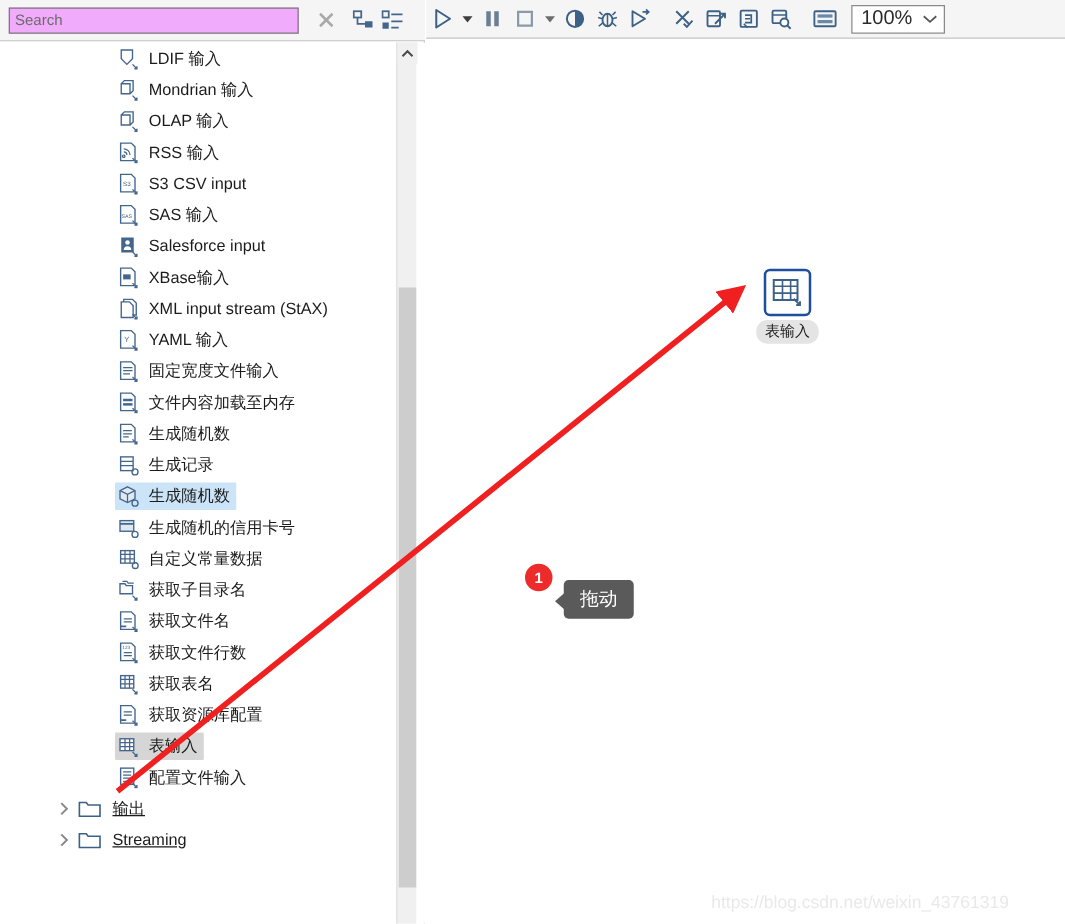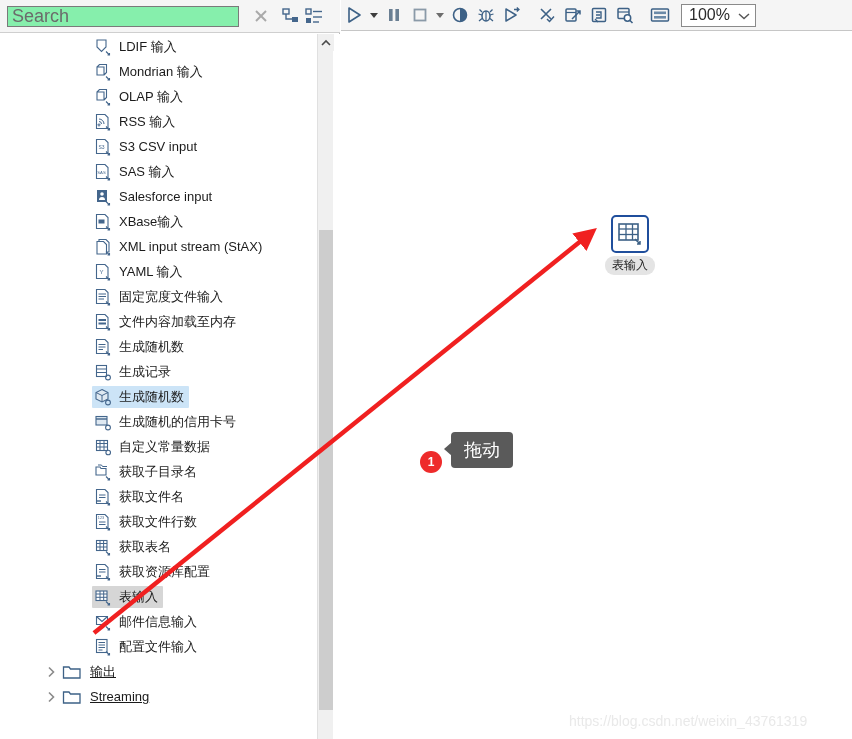--- a/index.html
+++ b/index.html
@@ -23,23 +23,23 @@
     position: absolute; left: 0; top: 0;
     width: 340px; height: 33px;
     background: #f5f5f5;
     border-bottom: 1px solid #cfcfcf;
     display: flex; align-items: center;
   }
   .search-input {
     margin-left: 7px;
     width: 232px; height: 21px;
     border: 1px solid #7a7a7a;
-    background: #86efac;
+    background: #f0abfc;
     font-family: "Liberation Sans", sans-serif;
-    font-size: 18px;
+    font-size: 12px;
     color: #333;
     padding: 0 4px;
     outline: none;
   }
   .search-input::placeholder { color: #6b6b6b; opacity: 1; }
   .clear-btn {
     position: absolute; left: 252px; top: 7px;
     width: 18px; height: 18px;
     cursor: pointer;
   }
@@ -178,25 +178,25 @@
   .badge {
     position: absolute; left: 79px; top: 419px;
     width: 22px; height: 22px;
     border-radius: 50%;
     background: #ee2b2b;
     color: #ffffff;
     font-size: 12px; font-weight: bold;
     display: flex; align-items: center; justify-content: center;
   }
   .callout {
-    position: absolute; left: 110px; top: 400px;
+    position: absolute; left: 110px; top: 432px;
     background: #5a5a5a;
     border-radius: 4px;
     color: #ffffff;
-    font-size: 18px;
+    font-size: 15px;
     padding: 6px 13px;
     white-space: nowrap;
   }
   .callout::before {
     content: "";
     position: absolute; left: -7px; top: 10px;
     border-top: 7px solid transparent;
     border-bottom: 7px solid transparent;
     border-right: 8px solid #5a5a5a;
   }
@@ -496,30 +496,20 @@
                 <line x1="6" y1="3" x2="6" y2="12.5" stroke="#44668c" stroke-width="1"></line>
                 <line x1="9.7" y1="3" x2="9.7" y2="12.5" stroke="#44668c" stroke-width="1"></line>
                 <path d="M12 13.5 L15.5 17 M13.5 17 L15.5 17 L15.5 15" fill="none" stroke="#44668c" stroke-width="1.1"></path>
               </svg></span>
             <span class="label">表输入</span>
           </span>
         </div>
         <div class="tree-row lvl2">
           <span class="hit">
             <span class="tree-icon"><svg width="18" height="18" viewBox="0 0 18 18">
-                <path d="M2.5 3.5 H13.5 V11.5 H2.5 Z" fill="#fff" stroke="#44668c" stroke-width="1.1"></path>
-                <path d="M2.5 3.5 L8 8.5 L13.5 3.5" fill="none" stroke="#44668c" stroke-width="1.1"></path>
-                <path d="M12 13.5 L15.5 17 M13.5 17 L15.5 17 L15.5 15" fill="none" stroke="#44668c" stroke-width="1.1"></path>
-              </svg></span>
-            <span class="label">邮件信息输入</span>
-          </span>
-        </div>
-        <div class="tree-row lvl2">
-          <span class="hit">
-            <span class="tree-icon"><svg width="18" height="18" viewBox="0 0 18 18">
                 <rect x="2.5" y="1.5" width="10.5" height="13" fill="#fff" stroke="#44668c" stroke-width="1.1"></rect>
                 <line x1="4.5" y1="4.5" x2="11" y2="4.5" stroke="#44668c" stroke-width="1"></line>
                 <line x1="4.5" y1="7" x2="11" y2="7" stroke="#44668c" stroke-width="1"></line>
                 <line x1="4.5" y1="9.5" x2="11" y2="9.5" stroke="#44668c" stroke-width="1"></line>
                 <line x1="4.5" y1="12" x2="8.5" y2="12" stroke="#44668c" stroke-width="1"></line>
                 <path d="M12 13.5 L15.5 17 M13.5 17 L15.5 17 L15.5 15" fill="none" stroke="#44668c" stroke-width="1.1"></path>
               </svg></span>
             <span class="label">配置文件输入</span>
           </span>
         </div>

